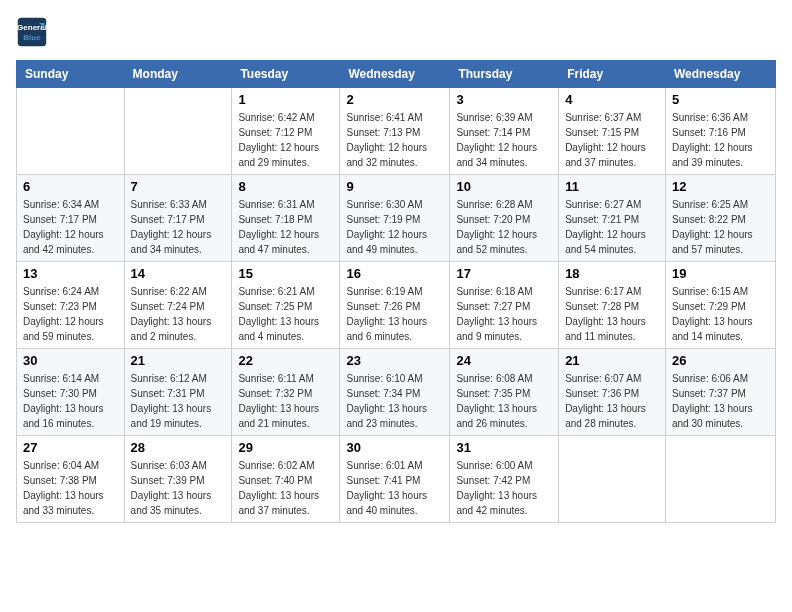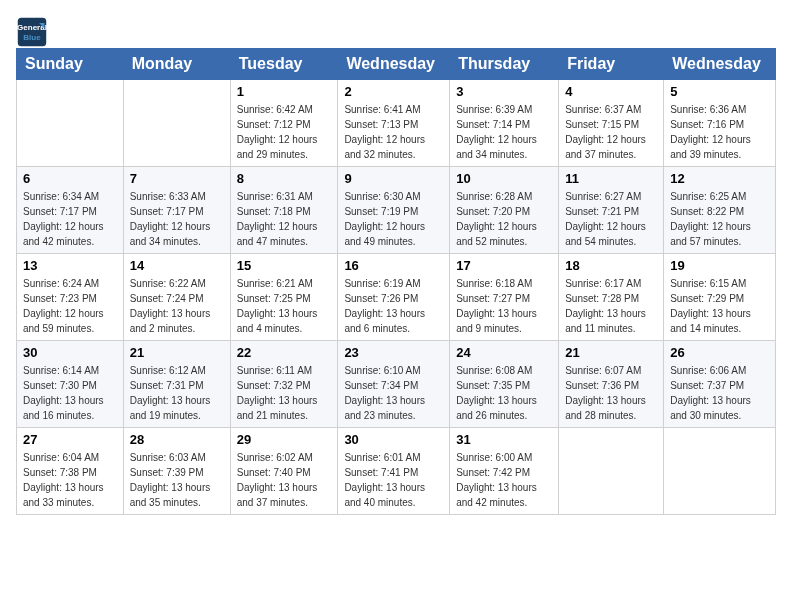--- a/index.html
+++ b/index.html
@@ -7,21 +7,21 @@
       font-family: Arial, sans-serif;
       background: #fff;
       width: 792px;
       min-height: 612px;
       padding: 16px;
     }
     .header {
       display: flex;
       align-items: flex-start;
       justify-content: space-between;
-      margin-bottom: 0;
+      margin-bottom: 12px;
     }
     .logo {
       display: flex;
       align-items: center;
       gap: 4px;
     }
     .logo-icon {
       width: 32px;
       height: 32px;
     }
@@ -38,21 +38,21 @@
     table {
       width: 100%;
       border-collapse: collapse;
       font-size: 11px;
     }
     thead tr th {
       background: #3a6baf;
       color: #fff;
       text-align: left;
       padding: 6px 8px;
-      font-size: 16px;
+      font-size: 12px;
       border: 1px solid #3a6baf;
     }
     tbody tr td {
       border: 1px solid #d0d0d0;
       vertical-align: top;
       padding: 4px 6px;
       width: 113px;
       min-height: 80px;
       background: #fff;
     }

